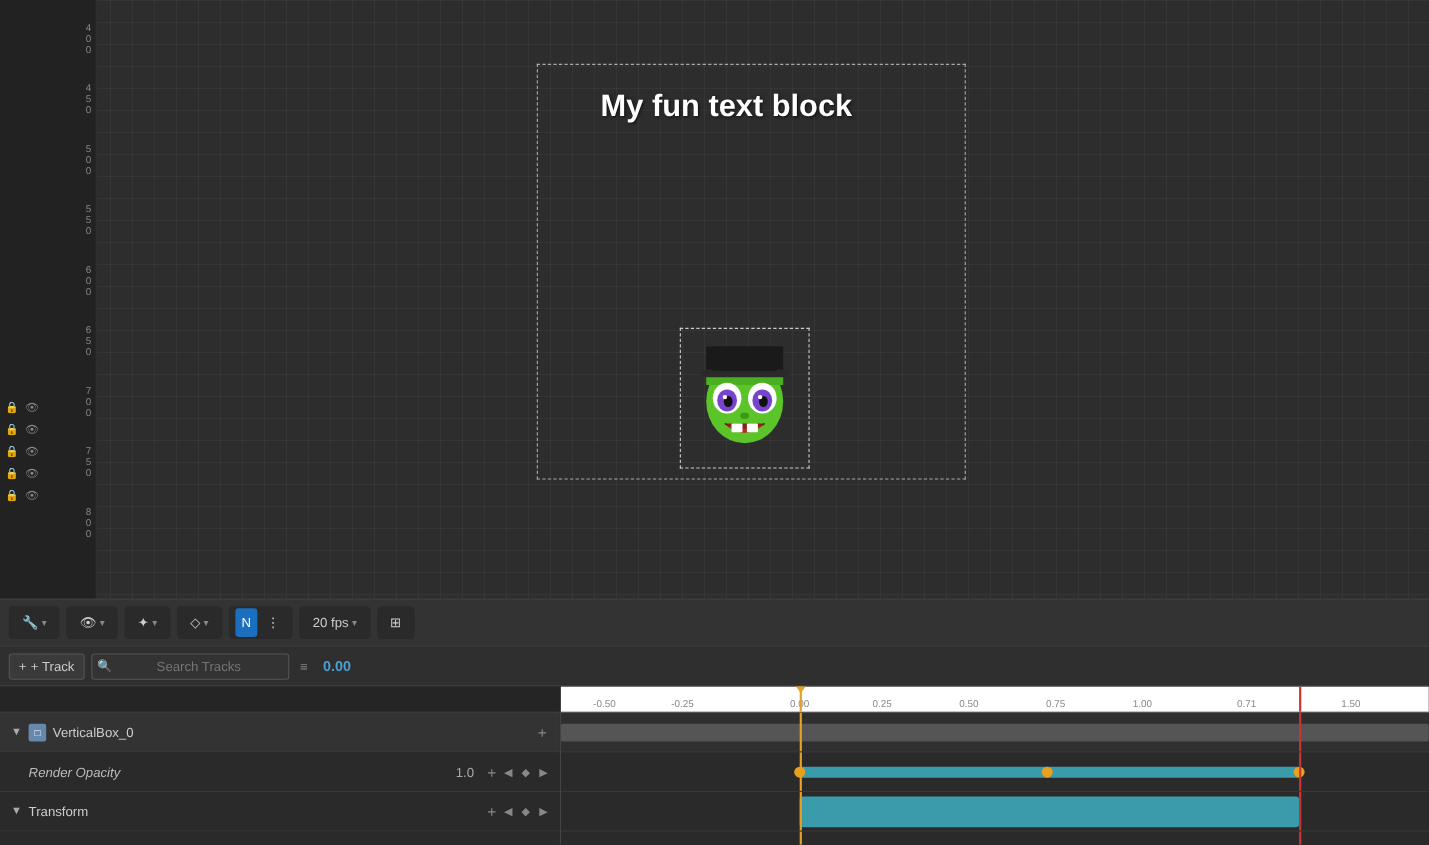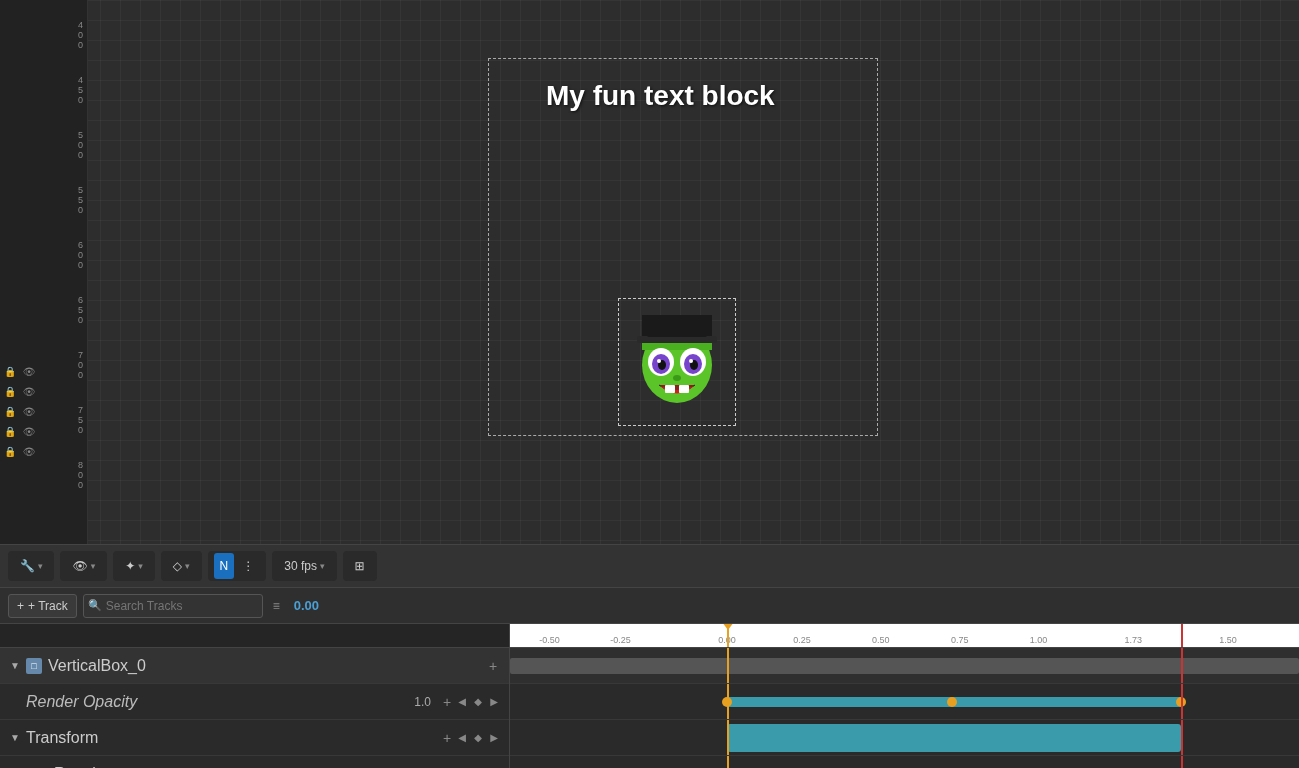--- a/index.html
+++ b/index.html
@@ -231,20 +231,21 @@
     .search-input {
       background: #333;
       border: 1px solid #555;
       border-radius: 3px;
       padding: 2px 6px 2px 22px;
       color: #ccc;
       font-size: 12px;
       width: 180px;
       height: 24px;
       position: relative;
+      text-align: center;
     }
 
     .search-container {
       position: relative;
       display: flex;
       align-items: center;
     }
 
     .search-icon-inner {
       position: absolute;
@@ -325,21 +326,21 @@
       margin-right: 6px;
       display: flex;
       align-items: center;
       justify-content: center;
       font-size: 9px;
     }
 
     .track-name {
       flex: 1;
       color: #ccc;
-      font-size: 16px;
+      font-size: 12px;
     }
 
     .track-name.italic {
       font-style: italic;
       color: #bbb;
     }
 
     .track-value {
       color: #aaa;
       font-size: 12px;
@@ -581,21 +582,21 @@
     <div class="toolbar-group">
       <div class="toolbar-btn active">
         <span>N</span>
       </div>
       <div class="toolbar-btn">
         <span>⋮</span>
       </div>
     </div>
     <div class="toolbar-group">
       <div class="toolbar-btn">
-        <span>30 fps</span>
+        <span>20 fps</span>
         <span class="toolbar-chevron">▾</span>
       </div>
     </div>
     <div class="toolbar-group">
       <div class="toolbar-btn">
         <span>⊞</span>
       </div>
     </div>
   </div>
 
@@ -669,21 +670,21 @@
 
         <div class="tl-ruler" style="position:relative; height:24px;">
 
           <span class="tl-mark" style="left:5%;">-0.50</span>
           <span class="tl-mark" style="left:14%;">-0.25</span>
           <span class="tl-mark" style="left:27.5%;">0.00</span>
           <span class="tl-mark" style="left:37%;">0.25</span>
           <span class="tl-mark" style="left:47%;">0.50</span>
           <span class="tl-mark" style="left:57%;">0.75</span>
           <span class="tl-mark" style="left:67%;">1.00</span>
-          <span class="tl-mark" style="left:79%;">1.73</span>
+          <span class="tl-mark" style="left:79%;">0.71</span>
           <span class="tl-mark" style="left:91%;">1.50</span>
 
           <div class="tl-playhead" style="left:27.5%;">
             <div class="playhead-triangle"></div>
           </div>
 
           <div class="tl-end-marker" style="left:85%;"></div>
         </div>
 
         <div class="tl-tracks-content">

